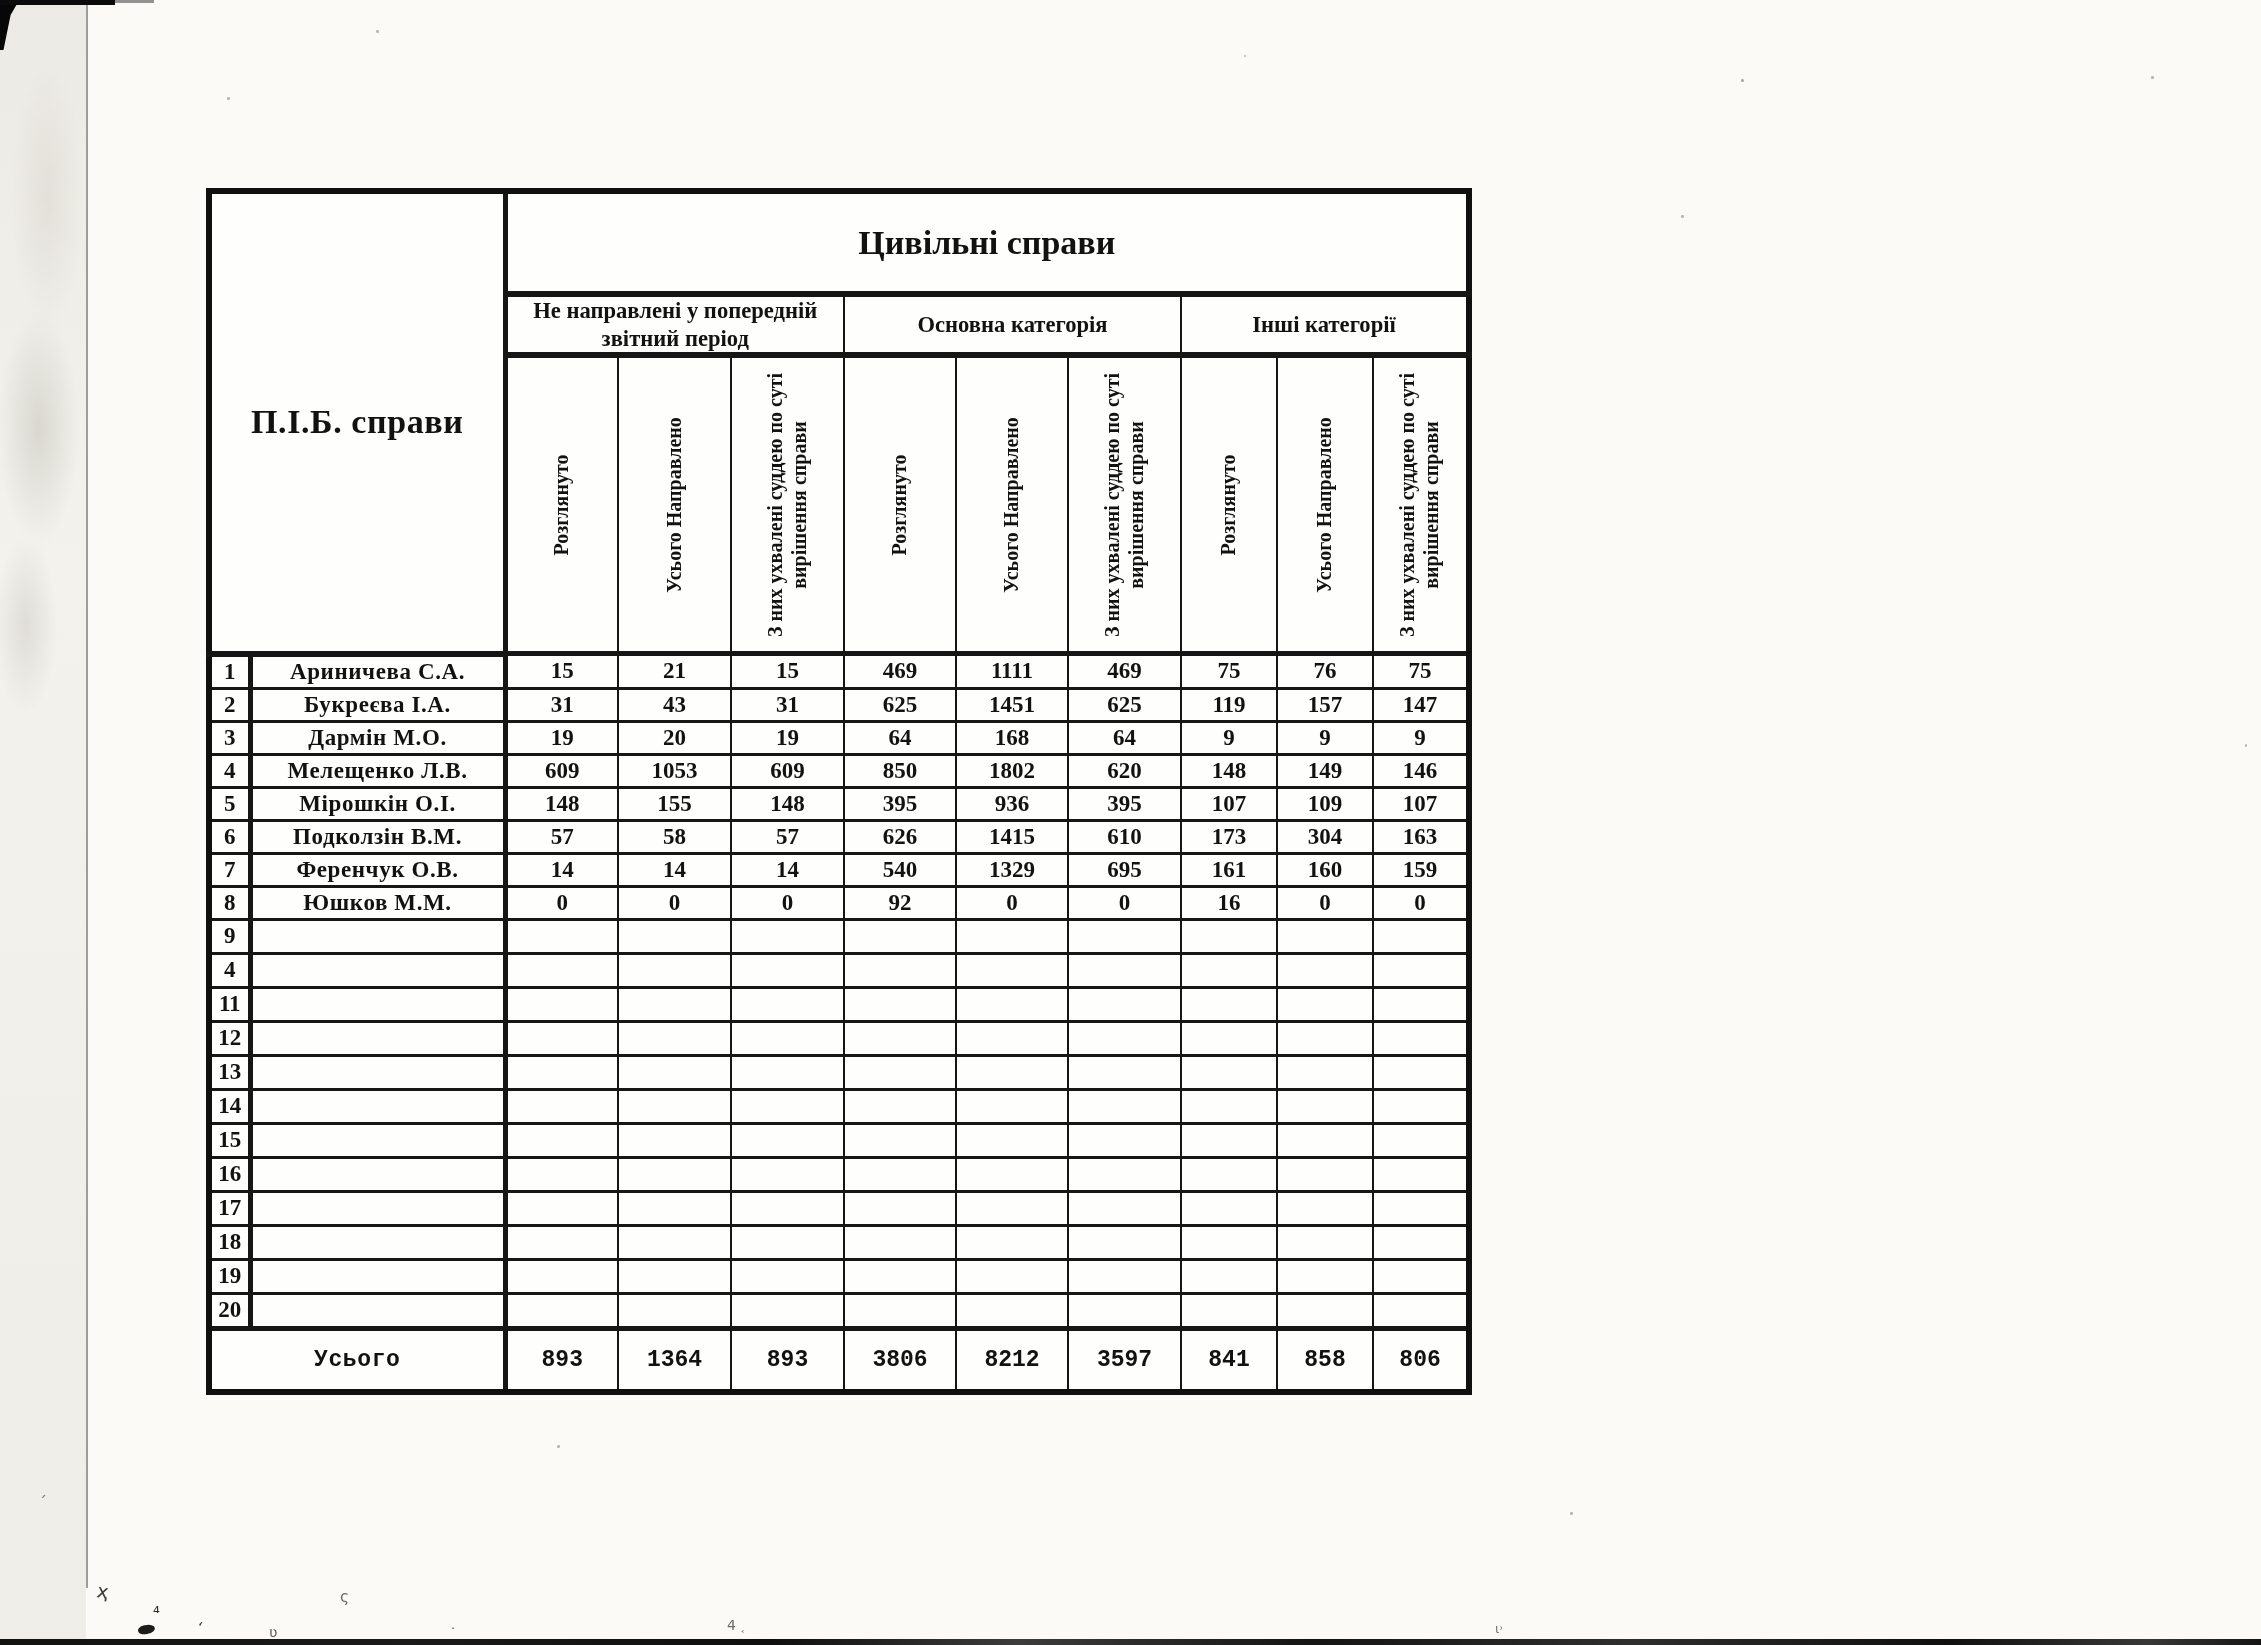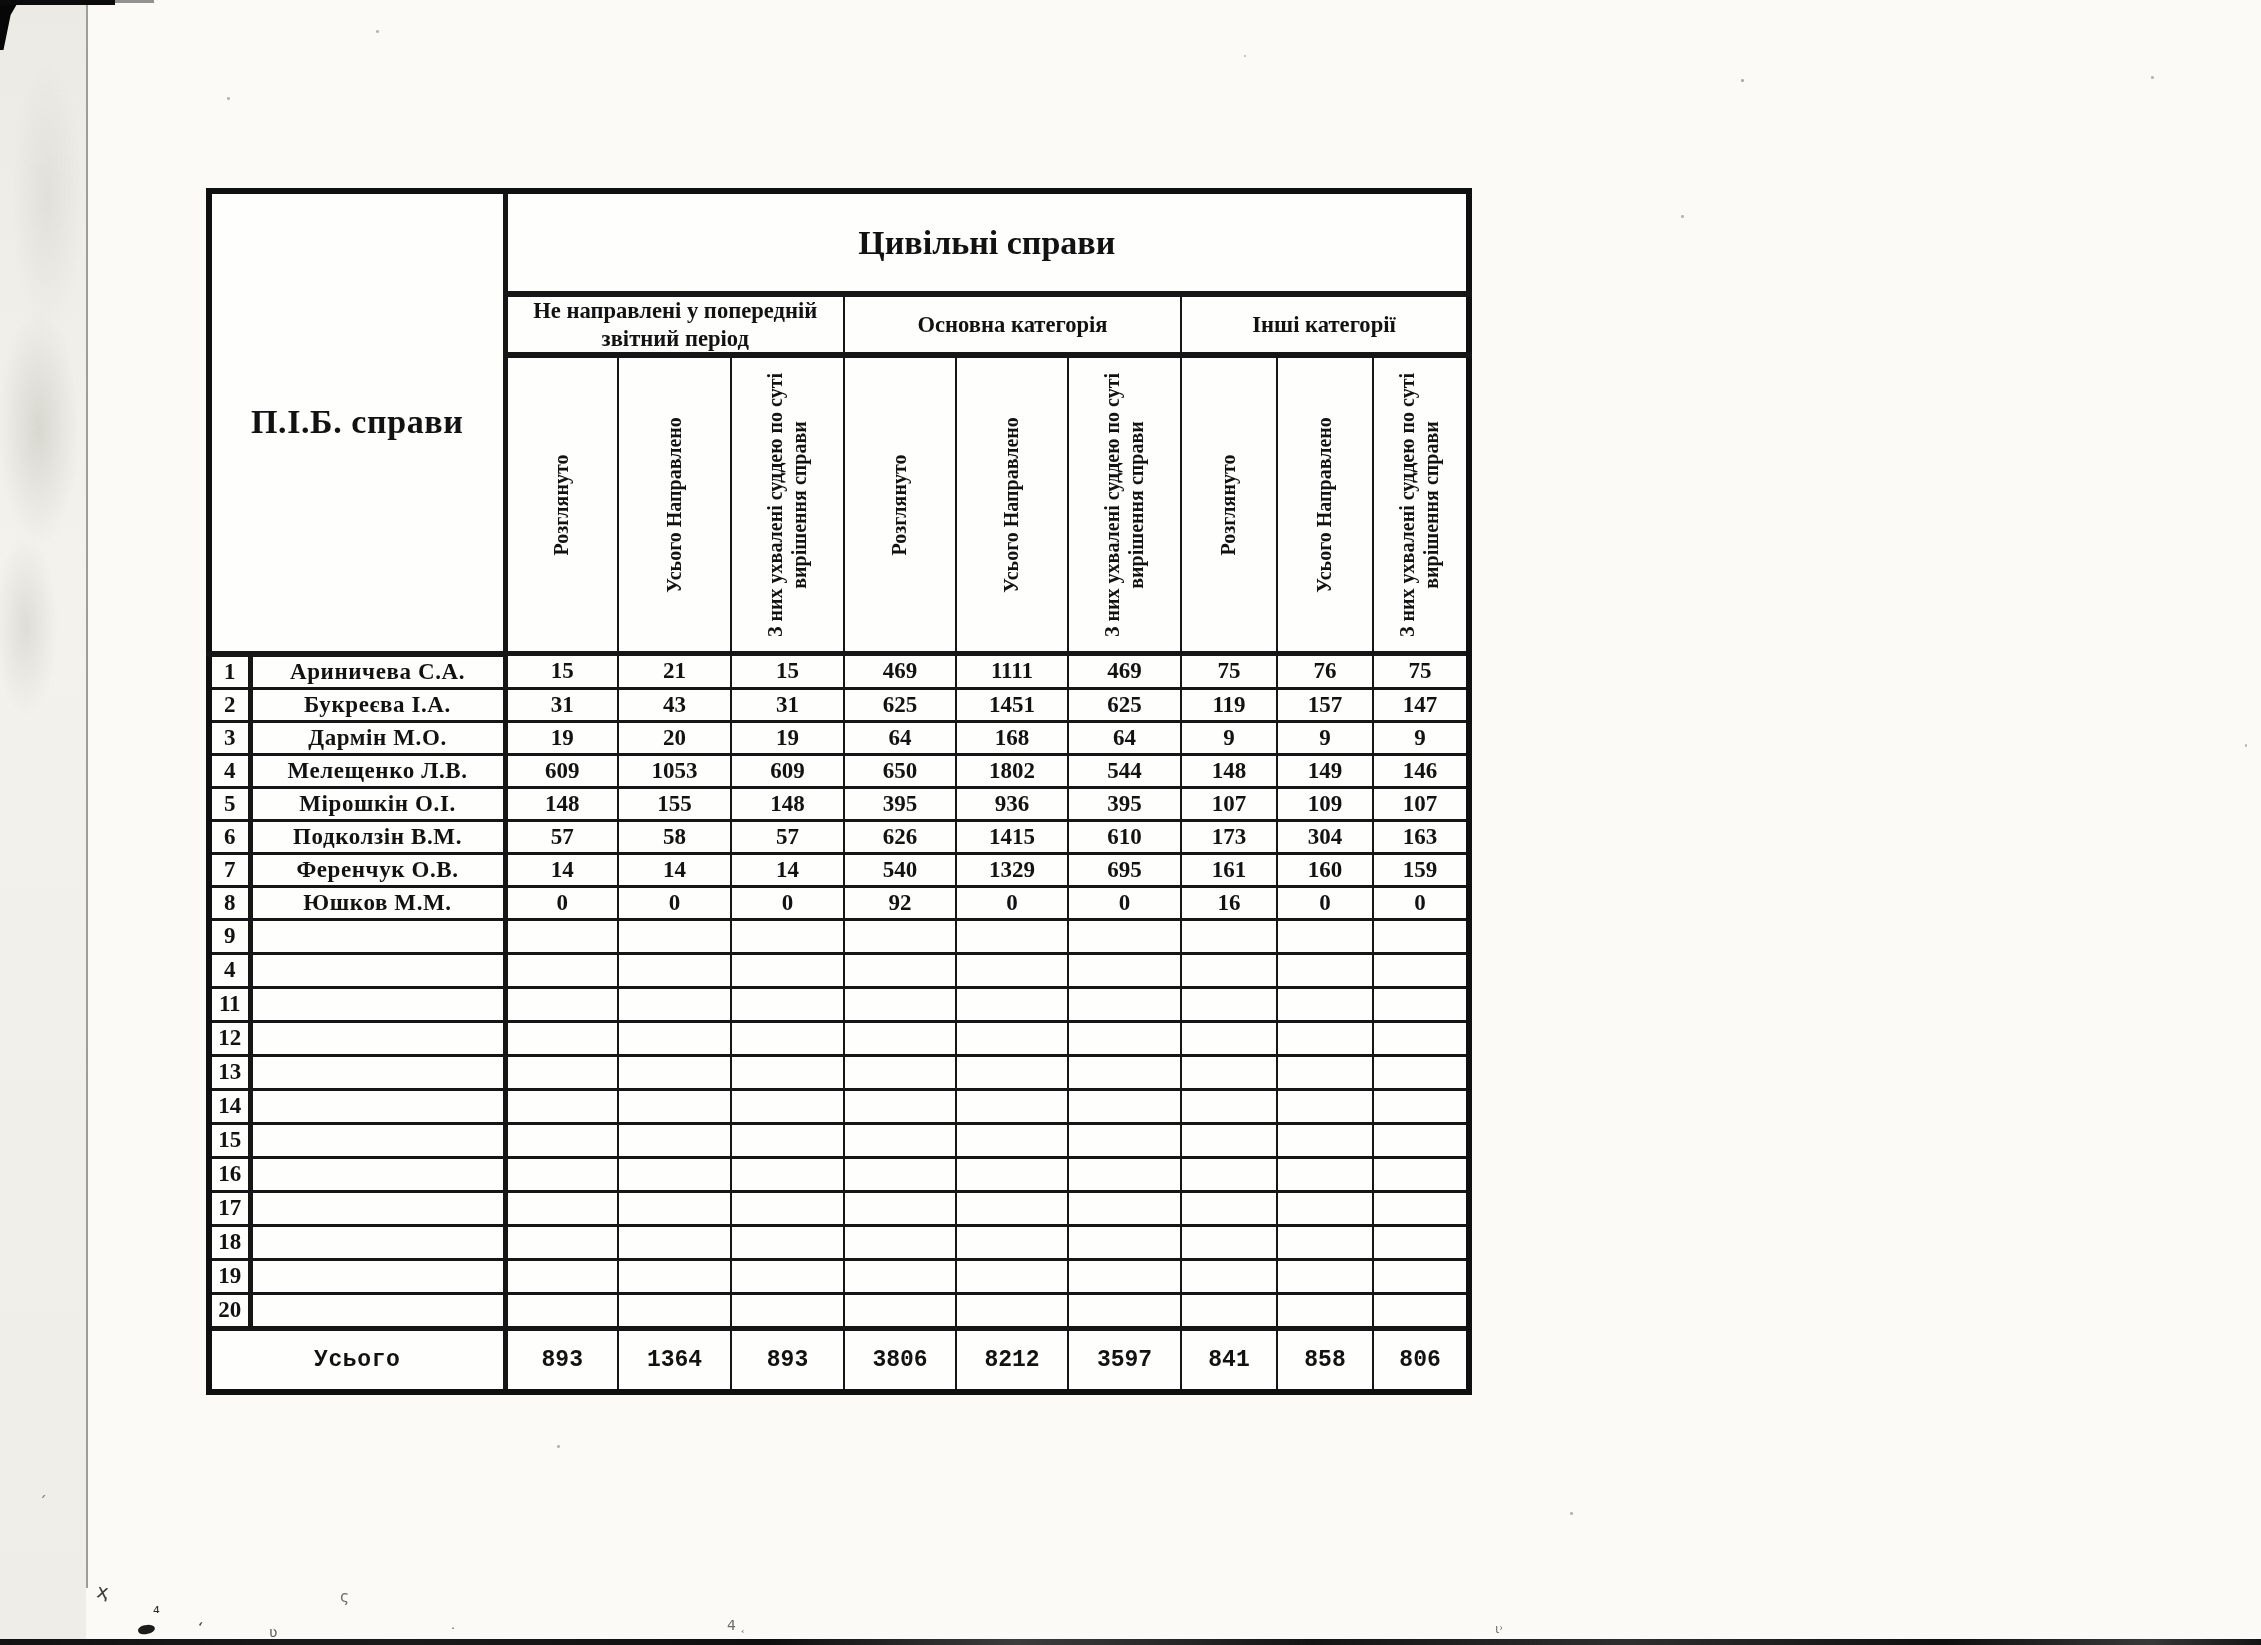--- a/index.html
+++ b/index.html
@@ -186,23 +186,23 @@
         <td class="val">9</td>
         <td class="val">9</td>
         <td class="val">9</td>
       </tr>
       <tr class="data-row">
         <td class="num thick-r">4</td>
         <td class="name thick-r">Мелещенко Л.В.</td>
         <td class="val">609</td>
         <td class="val">1053</td>
         <td class="val">609</td>
-        <td class="val">650</td>
+        <td class="val">850</td>
         <td class="val">1802</td>
-        <td class="val">544</td>
+        <td class="val">620</td>
         <td class="val">148</td>
         <td class="val">149</td>
         <td class="val">146</td>
       </tr>
       <tr class="data-row">
         <td class="num thick-r">5</td>
         <td class="name thick-r">Мірошкін О.І.</td>
         <td class="val">148</td>
         <td class="val">155</td>
         <td class="val">148</td>

